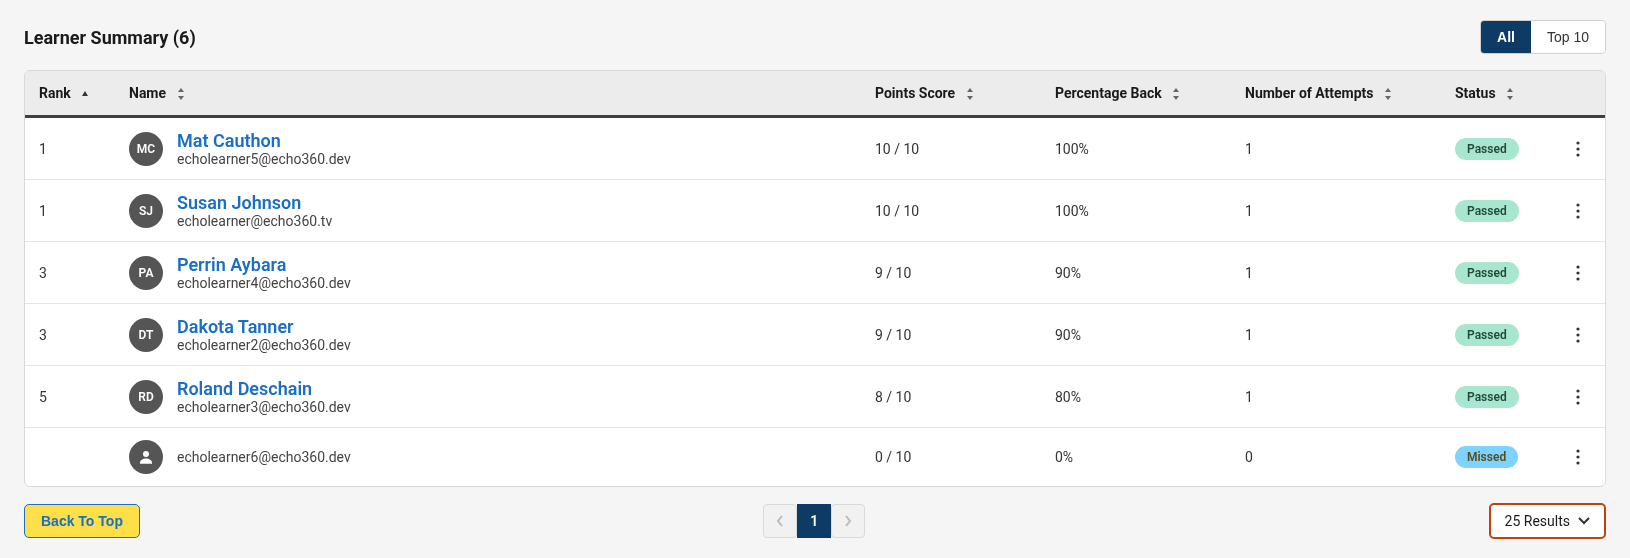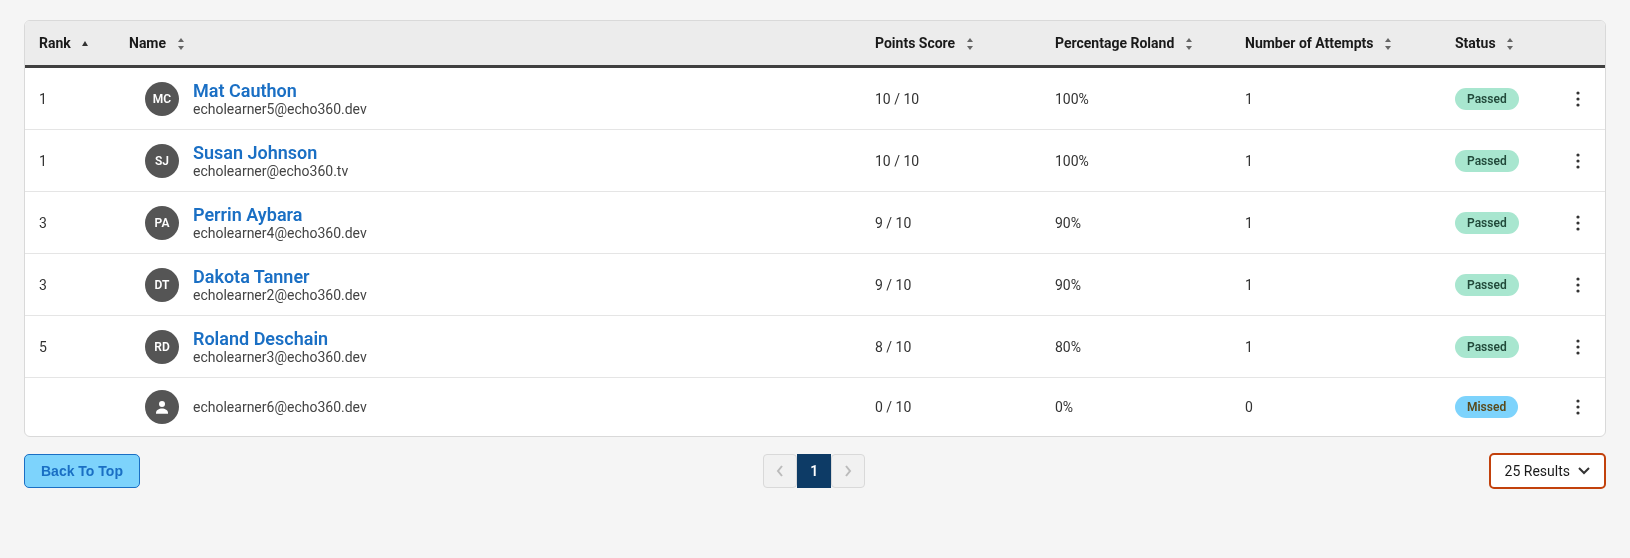--- a/index.html
+++ b/index.html
@@ -97,21 +97,20 @@
     height: 34px;
     border-radius: 50%;
     background: #555;
     color: #fff;
     display: flex;
     align-items: center;
     justify-content: center;
     font-size: 12px;
     font-weight: 600;
     flex-shrink: 0;
-    margin-left: 16px;
   }
   .avatar svg { fill:#fff; }
   .name-stack { display:flex; flex-direction:column; }
   .learner-name {
     color: #1a6fc4;
     font-weight: 600;
     font-size: 18px;
     cursor: pointer;
     text-decoration: none;
   }
@@ -141,21 +140,21 @@
   }
   .footer-row {
     display: flex;
     align-items: center;
     justify-content: space-between;
     margin-top: 16px;
   }
   .back-top {
     border: 1px solid #1a6fc4;
     color: #1a6fc4;
-    background: #7dd3fc;
+    background: #fde047;
     padding: 8px 16px;
     border-radius: 5px;
     font-size: 14px;
     font-weight: 600;
     cursor: pointer;
   }
   .pager {
     display: flex;
     align-items: center;
     gap: 0;
@@ -189,20 +188,27 @@
     gap:8px;
     cursor:pointer;
   }
   th.sortable { cursor:pointer; }
 </style>
 </head>
 <body>
 
 <div class="container">
 
+  <div class="header-row">
+    <div class="title">Learner Summary (6)</div>
+    <div class="tab-group">
+      <button class="tab-btn active">All</button>
+      <button class="tab-btn">Top 10</button>
+    </div>
+  </div>
 
   <div class="table-wrap">
     <table>
       <thead>
         <tr>
           <th class="col-rank sortable">
             <span>Rank</span>
             <span class="sort-icon">
               <svg width="10" height="10" viewBox="0 0 10 10">
                   <polygon points="5,2 8,7 2,7" fill="#333"></polygon>
@@ -221,21 +227,21 @@
           <th class="col-points sortable">
             <span>Points Score</span>
             <span class="sort-icon">
               <svg width="10" height="14" viewBox="0 0 10 14">
                   <polygon points="5,1 8,5 2,5" fill="#666"></polygon>
                   <polygon points="5,13 2,9 8,9" fill="#666"></polygon>
                 </svg>
             </span>
           </th>
           <th class="col-pct sortable">
-            <span>Percentage Roland</span>
+            <span>Percentage Back</span>
             <span class="sort-icon">
               <svg width="10" height="14" viewBox="0 0 10 14">
                   <polygon points="5,1 8,5 2,5" fill="#666"></polygon>
                   <polygon points="5,13 2,9 8,9" fill="#666"></polygon>
                 </svg>
             </span>
           </th>
           <th class="col-attempts sortable">
             <span>Number of Attempts</span>
             <span class="sort-icon">

